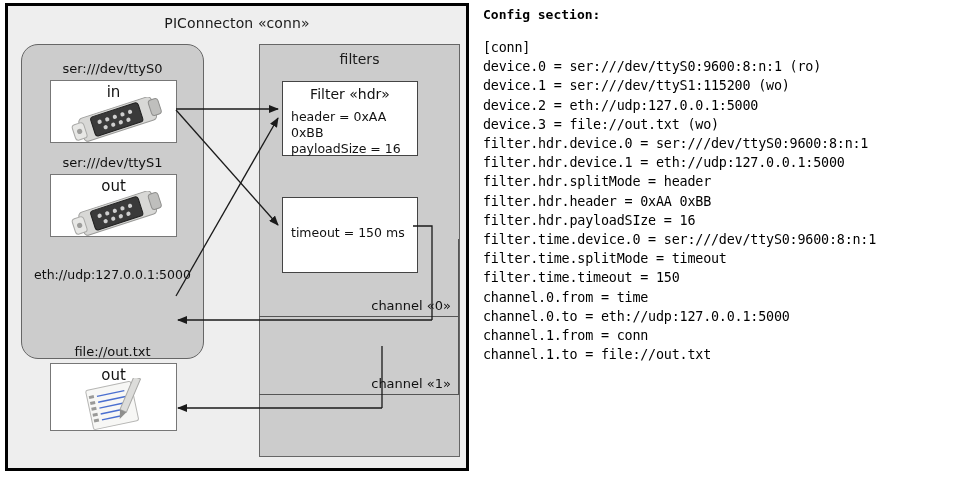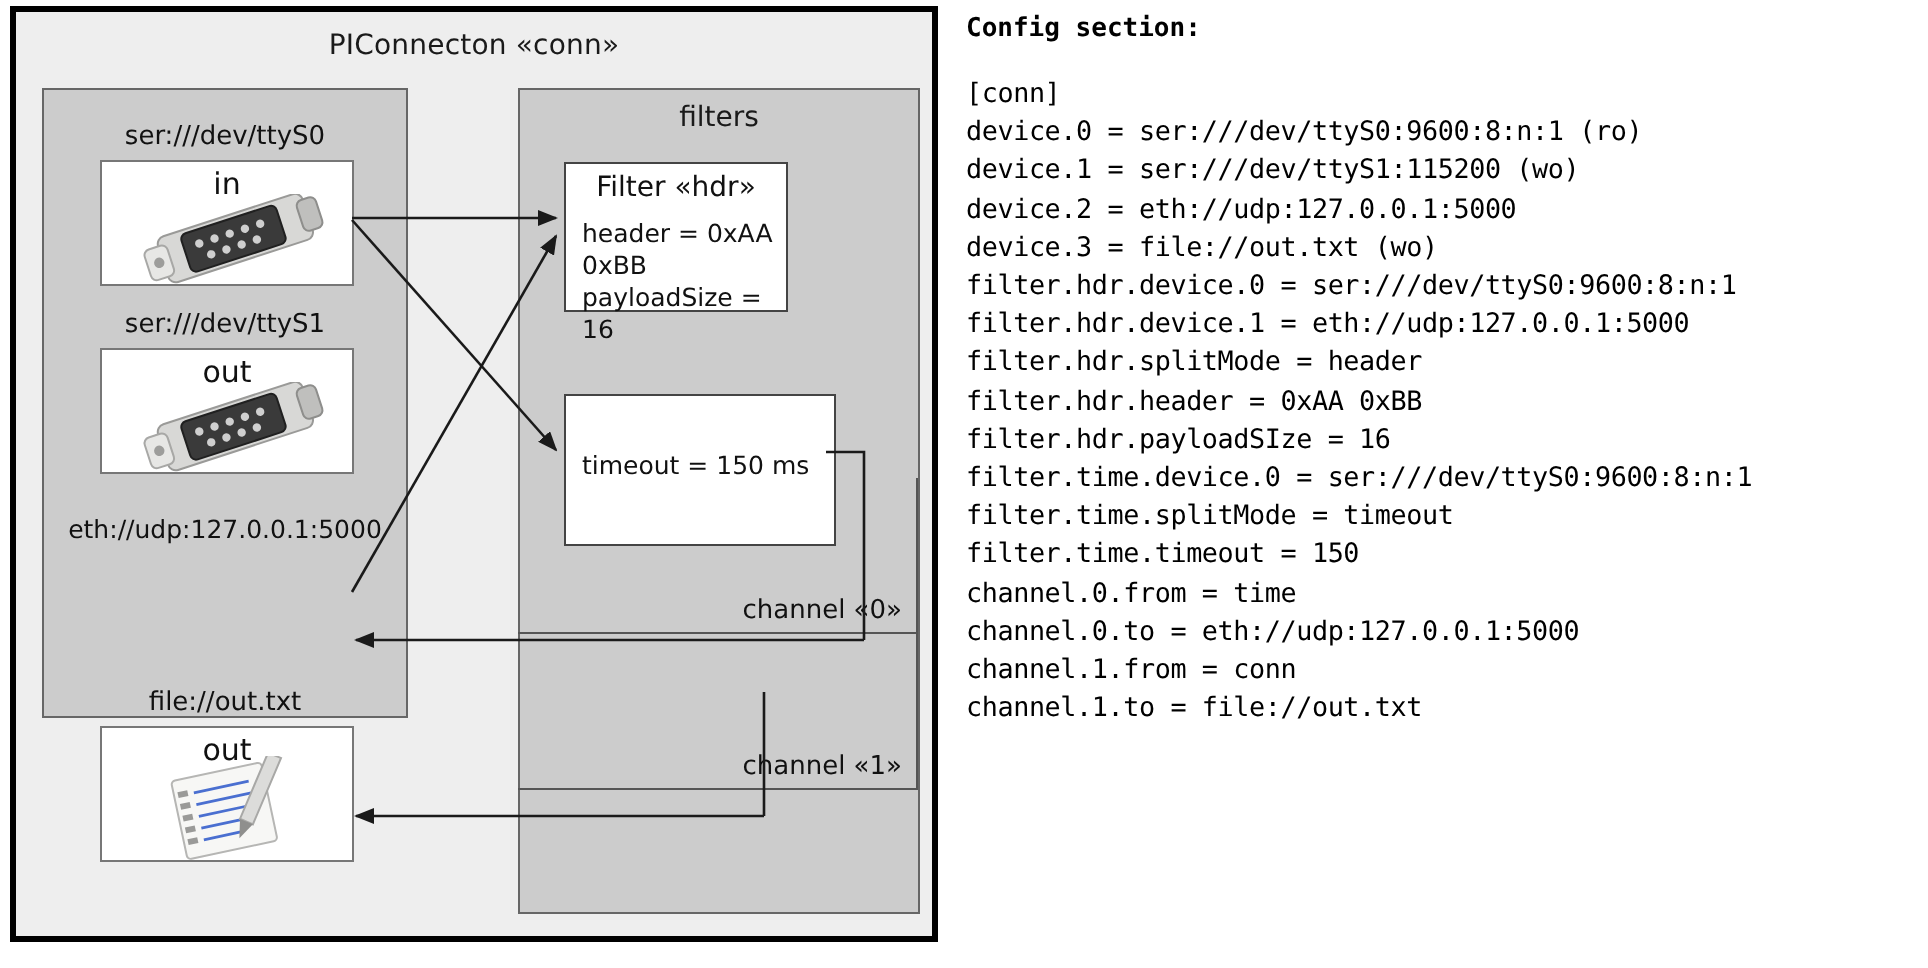--- a/index.html
+++ b/index.html
@@ -47,20 +47,21 @@
     position: absolute;
     background: #cccccc;
     border: 1px solid #666666;
     box-sizing: border-box;
   }
   .panel-devices {
     left: 13px;
     top: 38px;
     width: 183px;
     height: 315px;
+    border-radius: 17px;
   }
   .panel-filters {
     left: 251px;
     top: 38px;
     width: 201px;
     height: 413px;
   }
   .panel-title {
     position: absolute;
     left: 0;
@@ -235,21 +236,21 @@
             <circle cx="44" cy="26" r="2.1" fill="#cfcfcf"></circle>
             <circle cx="52" cy="26" r="2.1" fill="#cfcfcf"></circle>
             <circle cx="60" cy="26" r="2.1" fill="#cfcfcf"></circle>
             <rect x="4" y="14" width="12" height="16" rx="3" fill="#e7e7e5" stroke="#a8a8a6" stroke-width="1"></rect>
             <circle cx="10" cy="22" r="2.6" fill="#9d9d9b"></circle>
             <rect x="84" y="14" width="10" height="16" rx="3" fill="#bfbfbd" stroke="#8e8e8c" stroke-width="1"></rect>
           </g>
         </svg>
       </div>
 
-      <div class="dev-label" style="top:212px;font-size:12.5px;">eth://udp:127.0.0.1:5000</div>
+      <div class="dev-label" style="top:222px;font-size:12.5px;">eth://udp:127.0.0.1:5000</div>
 
       <div class="dev-label" style="top:299px;">file://out.txt</div>
       <div class="dev-box" style="top:318px;height:68px;">
         <div class="dev-dir">out</div>
         <svg class="icon" width="80" height="52" viewBox="0 0 80 52" style="left:28px;top:14px;">
           <g transform="rotate(-12 40 26)">
             <rect x="10" y="6" width="46" height="40" rx="2" fill="#f7f7f5" stroke="#b6b6b4" stroke-width="1"></rect>
             <g stroke="#4a6fd0" stroke-width="1.4">
               <line x1="20" y1="14" x2="48" y2="14"></line>
               <line x1="20" y1="20" x2="48" y2="20"></line>
@@ -270,21 +271,21 @@
             </g>
           </g>
         </svg>
       </div>
     </div>
 
     <div class="panel panel-filters">
 
       <div class="panel-title">filters</div>
 
-      <div class="filter-box" style="left:22px;top:36px;width:112px;height:75px;">
+      <div class="filter-box" style="left:22px;top:36px;width:136px;height:75px;">
         <div class="filter-title">Filter «hdr»</div>
         <div class="filter-props">
           <div>header = 0xAA 0xBB</div>
           <div>payloadSize = 16</div>
         </div>
       </div>
 
       <div class="filter-box" style="left:22px;top:152px;width:136px;height:76px;">
         <div class="filter-props">
           <div>timeout = 150 ms</div>

